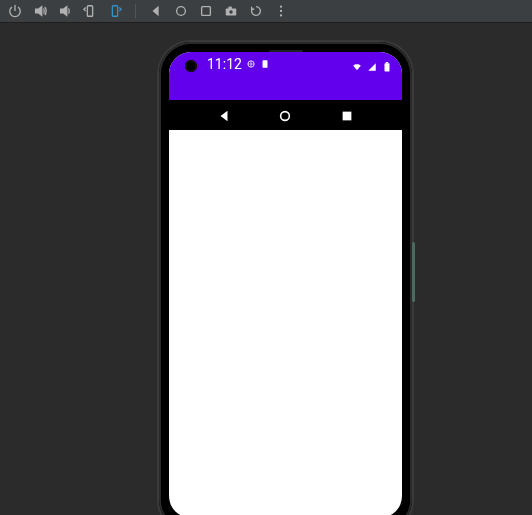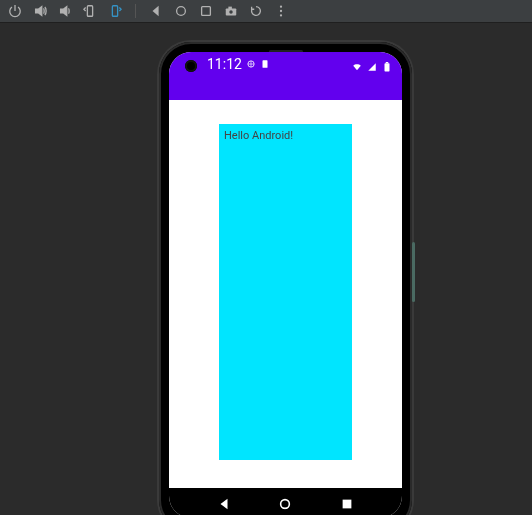--- a/index.html
+++ b/index.html
@@ -138,23 +138,20 @@
           <svg class="status-icon" viewBox="0 0 16 16">
               <path d="M2 14L14 2v12z" fill="#fff"></path>
             </svg>
           <svg class="status-icon" viewBox="0 0 10 16">
               <rect x="1" y="2" width="8" height="13" rx="1" fill="#fff"></rect>
               <rect x="3" y="0" width="4" height="2" fill="#fff"></rect>
             </svg>
         </div>
       </div>
       <div class="action-bar"></div>
-      <div class="app-content">
-        <div class="cyan-box">Hello Android!</div>
-      </div>
       <div class="nav-bar">
         <span class="nav-btn"><svg viewBox="0 0 16 16">
               <path d="M12 2L4 8l8 6z"></path>
             </svg></span>
         <span class="nav-btn"><svg viewBox="0 0 16 16">
               <circle cx="8" cy="8" r="5" fill="none" stroke="#fff" stroke-width="1.8"></circle>
             </svg></span>
         <span class="nav-btn"><svg viewBox="0 0 16 16">
               <rect x="3" y="3" width="10" height="10"></rect>
             </svg></span>

